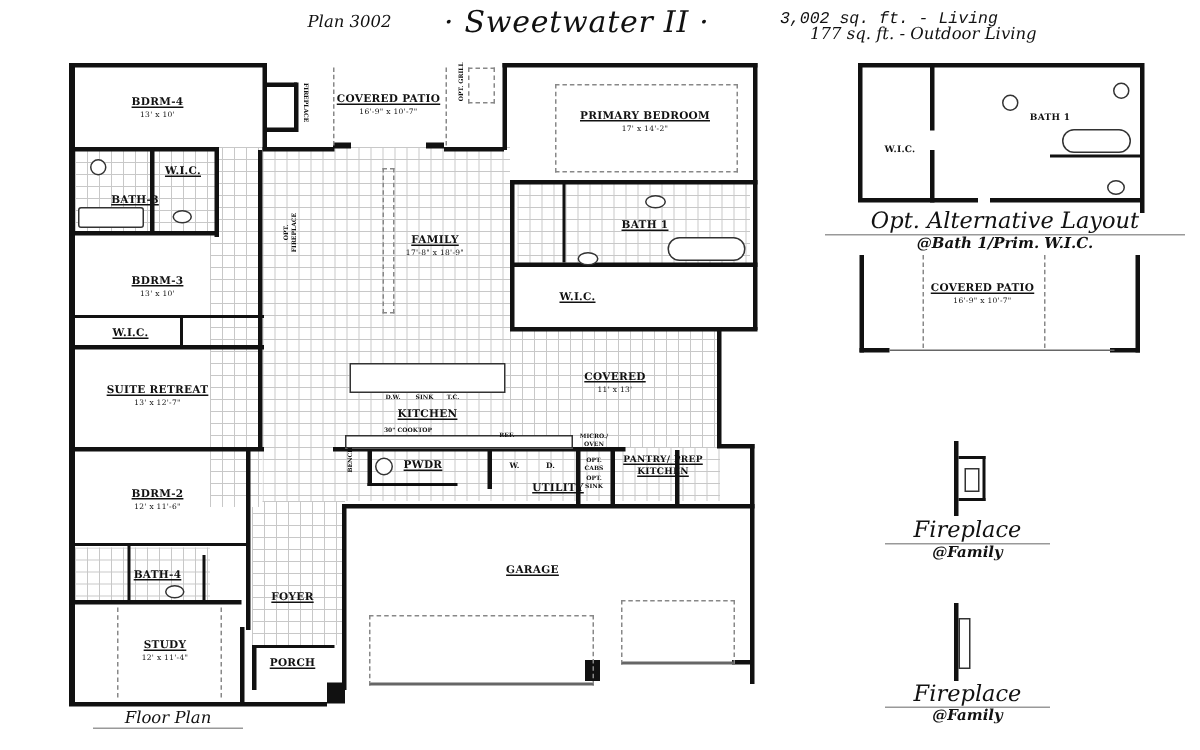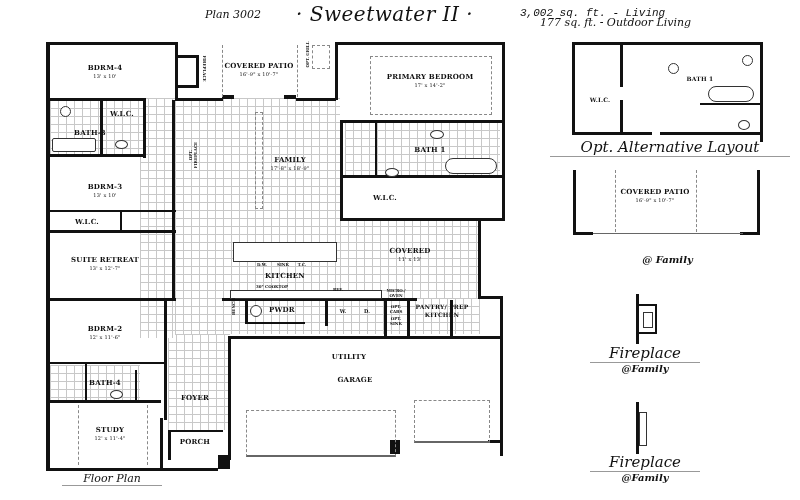--- a/index.html
+++ b/index.html
@@ -8,21 +8,21 @@
   .hdr-plan{left:205px;top:8px;font-size:11px;font-style:italic;}
   .hdr-name{left:296px;top:2px;font-size:20px;font-style:italic;letter-spacing:0.5px;}
   .hdr-sq1{left:520px;top:8px;font-size:11px;font-style:italic;line-height:10px;font-family:Liberation Mono, monospace;}
   .hdr-sq2{left:540px;top:18px;font-size:11px;font-style:italic;line-height:10px;}
   .wall{position:absolute;background:#111;}
   .grid{position:absolute;background-color:#fff;
     background-image:linear-gradient(#c8c8c8 1px,transparent 1px),linear-gradient(90deg,#c8c8c8 1px,transparent 1px);
     background-size:8px 8px;}
   .dash{position:absolute;border:1px dashed #888;}
   .lbl{position:absolute;font-family:"DejaVu Serif",serif;font-size:7px;text-align:center;line-height:8px;letter-spacing:0.2px;}
-  .lbl b{display:block;font-weight:bold;}
+  .lbl b{display:block;font-weight:bold;text-decoration:underline;}
   .dim{position:absolute;font-size:5px;text-align:center;font-family:"DejaVu Serif",serif;}
   .small{position:absolute;font-size:5px;font-weight:bold;text-align:center;font-family:"DejaVu Serif",serif;}
   .caption{position:absolute;font-family:"DejaVu Serif",serif;font-style:italic;text-align:center;}
   .cap-big{font-size:15px;line-height:15px;border-bottom:1px solid #999;padding-bottom:1px;}
   .cap-sub{font-size:10px;font-weight:bold;line-height:12px;}
   .fixture{position:absolute;border:1px solid #333;border-radius:50%;background:#fff;}
   .tub{position:absolute;border:1px solid #333;border-radius:12px;background:#fff;}
 </style>
 </head>
 <body>
@@ -155,21 +155,21 @@
   <div class="small" style="left:328px;top:287px;width:20px;font-size:4px;">REF.</div>
   <div class="small" style="left:385px;top:288px;width:22px;font-size:4px;">MICRO./ OVEN</div>
   <div class="small" style="left:222px;top:304px;width:22px;font-size:4px;transform:rotate(-90deg);">BENCH</div>
   <div class="lbl" style="left:262px;top:306px;width:40px;">
       <b>PWDR</b>
     </div>
   <div class="small" style="left:333px;top:308px;width:20px;">W.</div>
   <div class="small" style="left:357px;top:308px;width:20px;">D.</div>
   <div class="small" style="left:386px;top:304px;width:20px;font-size:4px;">OPT. CABS</div>
   <div class="small" style="left:386px;top:316px;width:20px;font-size:4px;">OPT. SINK</div>
-  <div class="lbl" style="left:319px;top:321px;width:60px;margin-top:32px;">
+  <div class="lbl" style="left:342px;top:321px;width:60px;">
       <b>UTILITY</b>
     </div>
   <div class="lbl" style="left:412px;top:303px;width:60px;font-size:6px;">
       <b>PANTRY/ PREP KITCHEN</b>
     </div>
   <div class="lbl" style="left:60px;top:325px;width:90px;"><b>BDRM-2</b><span class="dim" style="position:static;">12' x 11'-6"</span></div>
   <div class="lbl" style="left:80px;top:379px;width:50px;">
       <b>BATH-4</b>
     </div>
   <div class="lbl" style="left:70px;top:426px;width:80px;"><b>STUDY</b><span class="dim" style="position:static;">12' x 11'-4"</span></div>
@@ -196,36 +196,36 @@
   <div class="wall" style="left:100px;top:94px;width:100px;height:3px;"></div>
   <div class="wall" style="left:140px;top:65px;width:60px;height:2px;"></div>
   <div class="tub" style="left:148px;top:48px;width:44px;height:14px;"></div>
   <div class="fixture" style="left:108px;top:25px;width:9px;height:9px;"></div>
   <div class="fixture" style="left:182px;top:17px;width:9px;height:9px;"></div>
   <div class="fixture" style="left:178px;top:82px;width:10px;height:8px;"></div>
   <div class="lbl" style="left:20px;top:58px;width:40px;font-weight:bold;font-size:6px;">W.I.C.</div>
   <div class="lbl" style="left:110px;top:37px;width:60px;font-weight:bold;font-size:6px;">BATH 1</div>
   <div class="caption" style="left:-10px;top:102px;width:240px;">
     <div class="cap-big">Opt. Alternative Layout</div>
+    <div class="cap-sub">@Bath 1/Prim. W.I.C.</div>
   </div>
 </div>
 
 <div class="abs" style="left:555px;top:168px;width:245px;height:112px;">
   <div class="wall" style="left:18px;top:2px;width:3px;height:65px;"></div>
   <div class="wall" style="left:18px;top:64px;width:20px;height:3px;"></div>
   <div class="wall" style="left:202px;top:2px;width:3px;height:65px;"></div>
   <div class="wall" style="left:185px;top:64px;width:20px;height:3px;"></div>
   <div class="dash" style="left:60px;top:2px;width:80px;height:62px;border-top:none;border-bottom:none;"></div>
   <div class="abs" style="left:38px;top:65px;width:150px;height:1px;border-top:1px solid #666;"></div>
   <div class="lbl" style="left:60px;top:20px;width:80px;">
     <b>COVERED PATIO</b>
     <span class="dim" style="position:static;">16'-9" x 10'-7"</span>
   </div>
   <div class="caption" style="left:-10px;top:86px;width:245px;">
-    <div class="cap-sub">@ Family</div>
   </div>
 </div>
 
 <div class="abs" style="left:590px;top:290px;width:120px;height:100px;">
   <div class="wall" style="left:46px;top:4px;width:3px;height:50px;"></div>
   <div class="wall" style="left:49px;top:14px;width:18px;height:2px;"></div>
   <div class="wall" style="left:49px;top:42px;width:18px;height:2px;"></div>
   <div class="wall" style="left:65px;top:14px;width:2px;height:30px;"></div>
   <div class="abs" style="left:53px;top:22px;width:8px;height:14px;border:1px solid #333;"></div>
   <div class="caption" style="left:0;top:56px;width:110px;">

